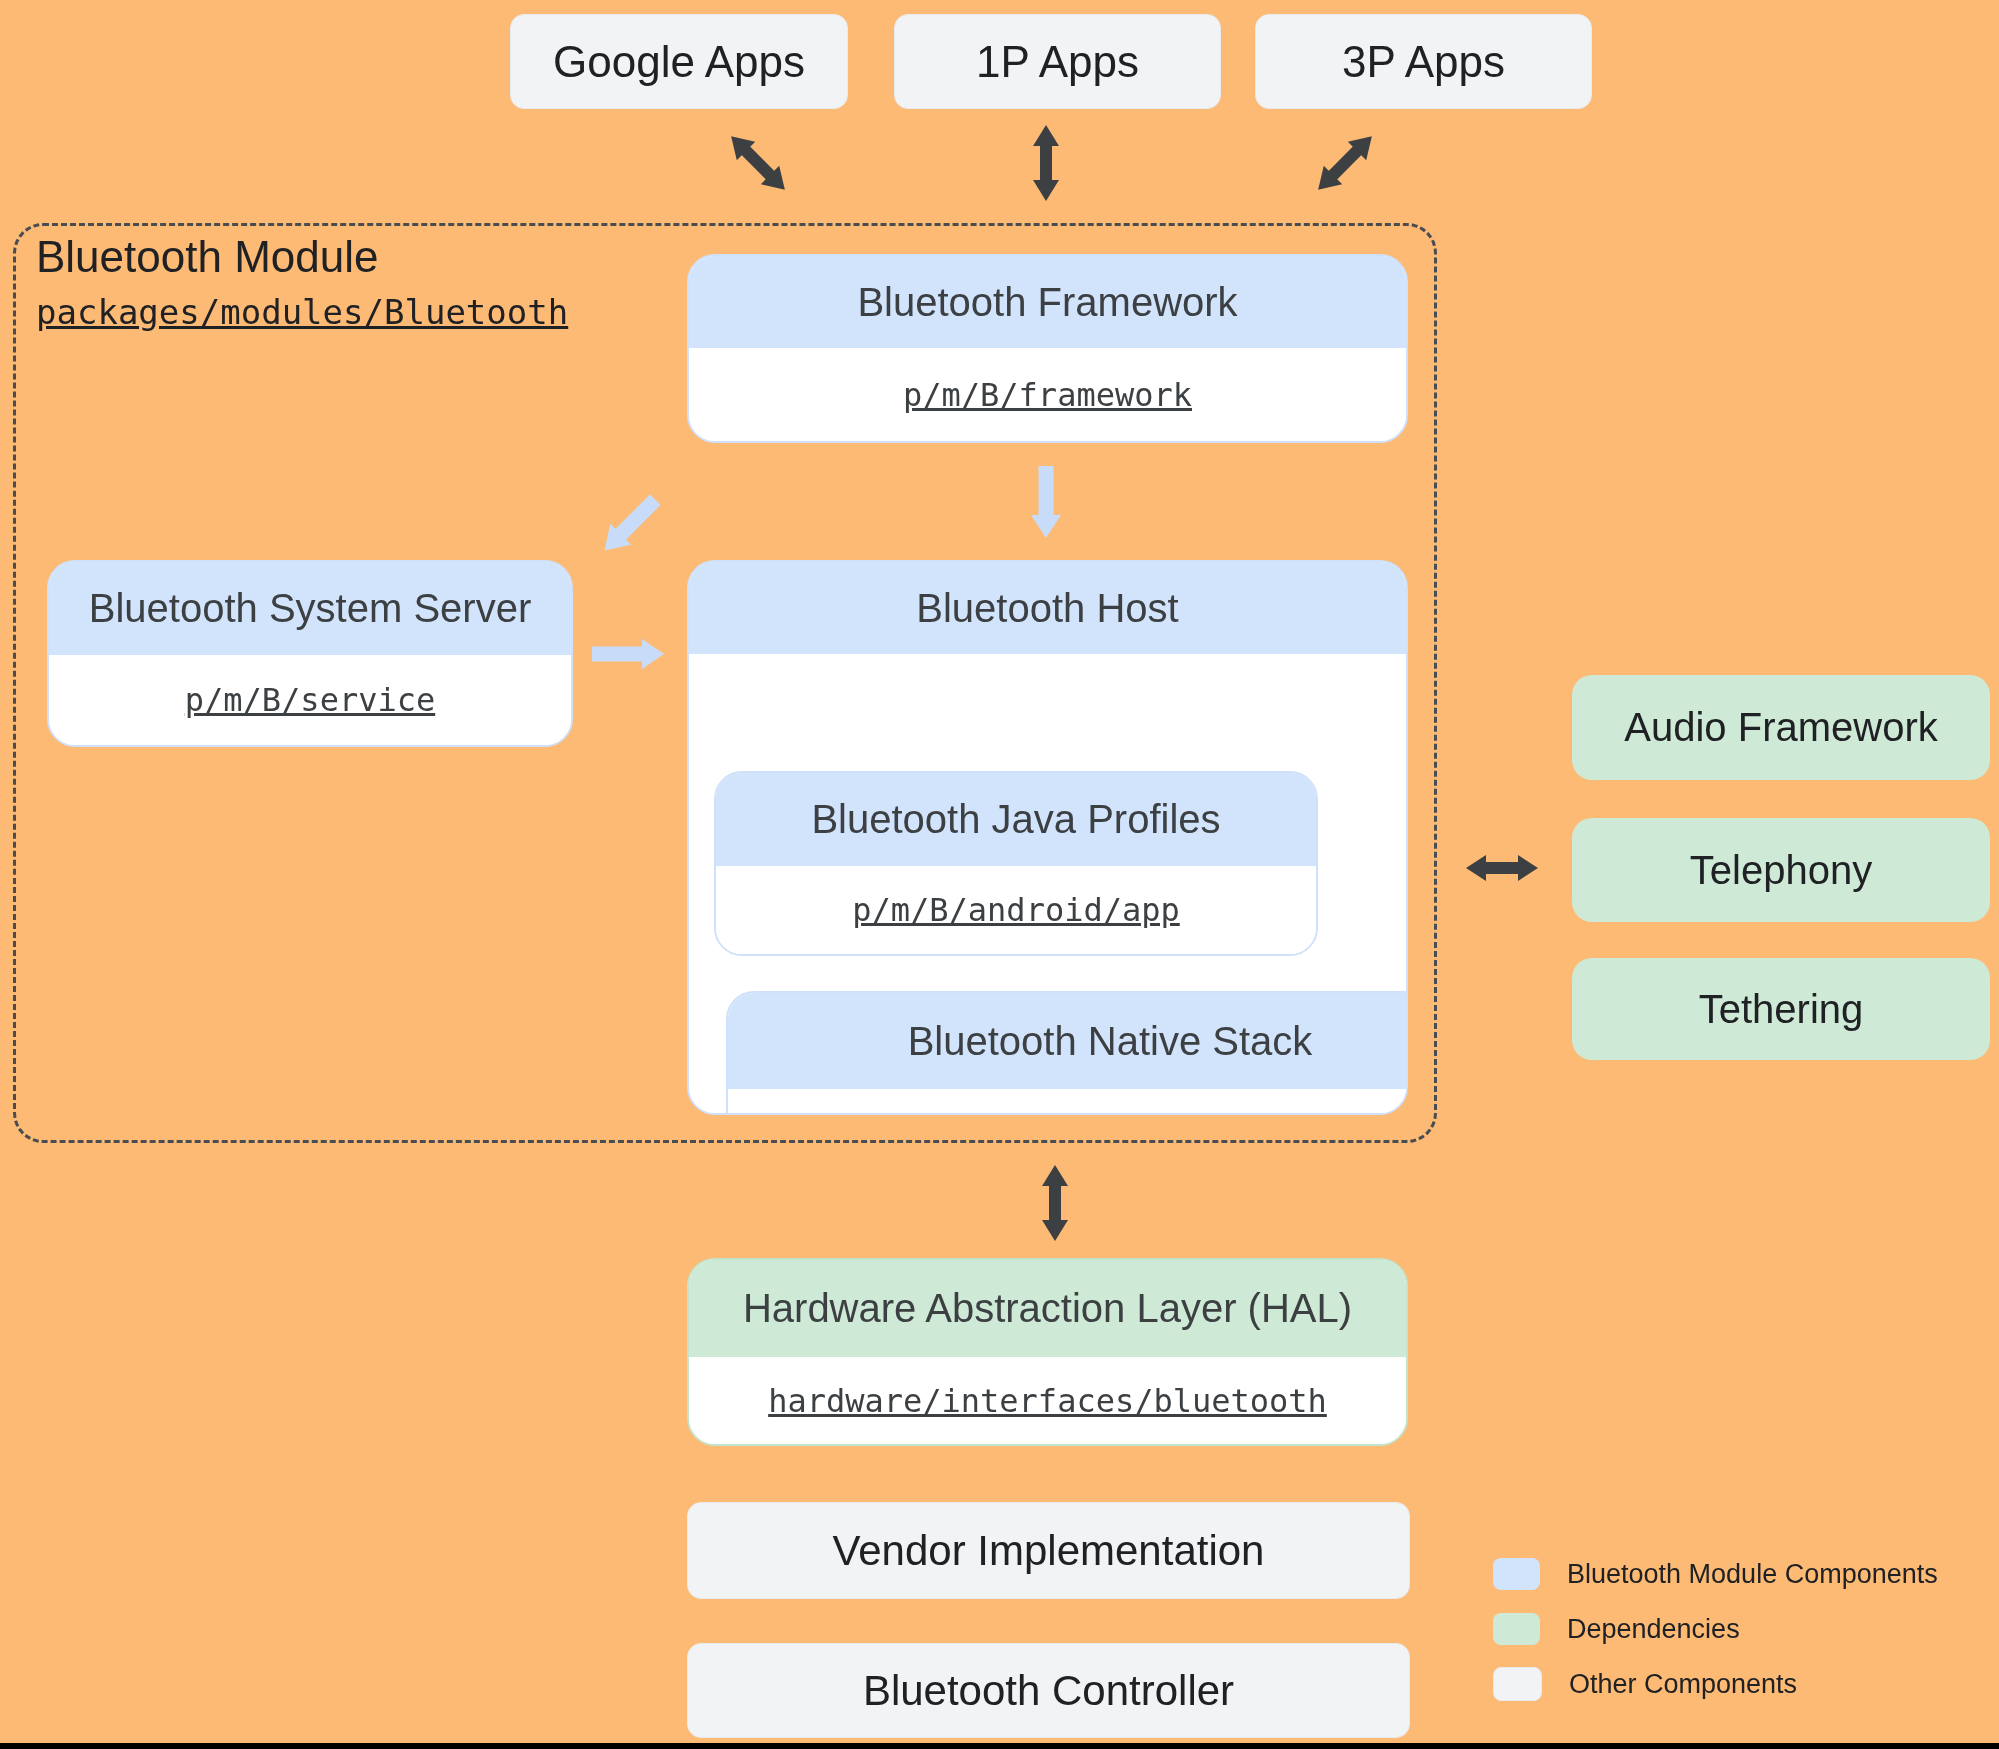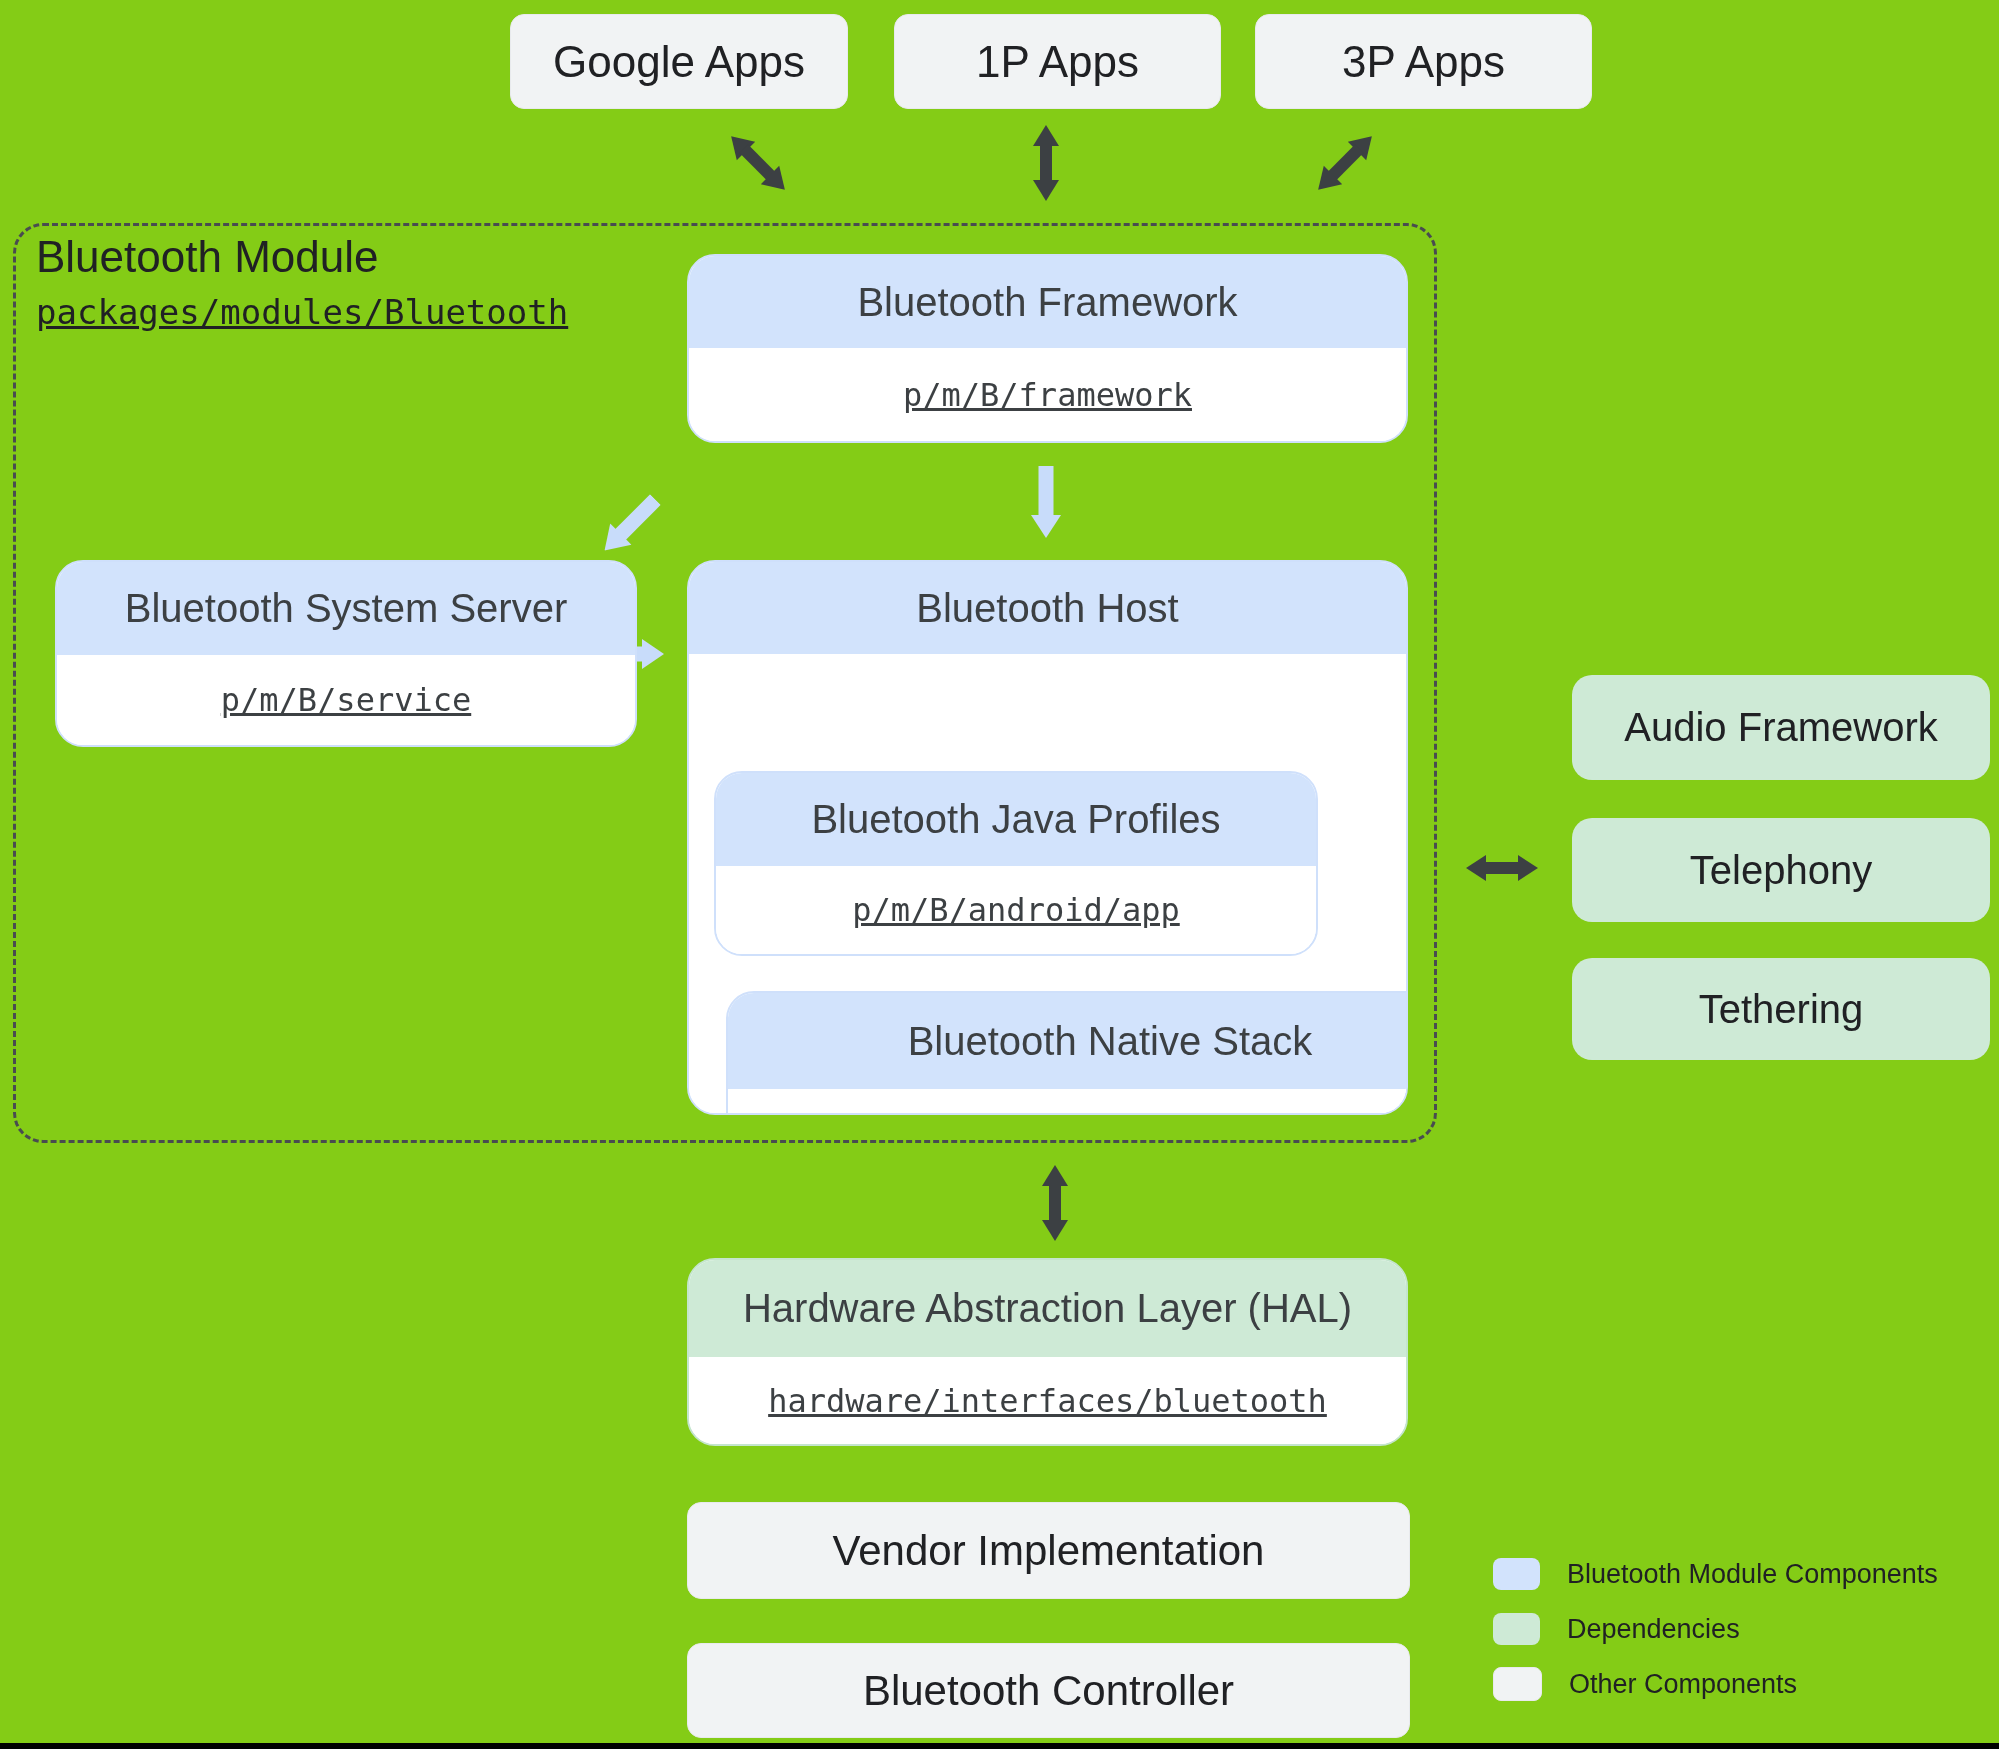--- a/index.html
+++ b/index.html
@@ -1,17 +1,17 @@
 <!DOCTYPE html>
 <html><head>
 <meta charset="utf-8">
 <style>
   html,body{margin:0;padding:0;background:#fff;}
   .canvas{
-    position:relative;width:1999px;height:1749px;background:#84cc16;
+    position:relative;width:1999px;height:1749px;background:#fdba74;
     font-family:"Liberation Sans", sans-serif;overflow:hidden;text-align:center;
   }
   .mono{font-family:"DejaVu Sans Mono", monospace;text-decoration:underline;}
 
   
   .plainbox{
     position:absolute;height:93px;background:#f1f3f4;border:1px solid #e8eaed;
     border-radius:14px;display:flex;align-items:center;justify-content:center;
     font-size:44px;color:#202124;
   }
@@ -40,21 +40,21 @@
   }
   .card.blue .card-header{background:#d2e3fc;}
   .card.green .card-header{background:#ceead6;}
   .card-body{
     flex:1 1 auto;display:flex;align-items:center;justify-content:center;
     font-size:32px;color:#3c4043;background:#fff;
   }
 
   .card-framework{left:687px;top:254px;width:721px;height:189px;}
   .card-framework .card-header{height:92px;}
-  .card-system-server{left:55px;top:560px;width:582px;height:187px;}
+  .card-system-server{left:47px;top:560px;width:526px;height:187px;}
   .card-system-server .card-header{height:93px;}
 
   .card-host{left:687px;top:560px;width:721px;height:555px;}
   .card-host .card-header{height:92px;}
   .host-body{position:relative;flex:1 1 auto;background:#fff;}
   .card-java{left:25px;top:117px;width:604px;height:185px;}
   .card-java .card-header{height:93px;}
   .card-native{left:37px;top:337px;width:768px;height:186px;}
   .card-native .card-header{height:96px;}
   .host-body .card{position:absolute;}

